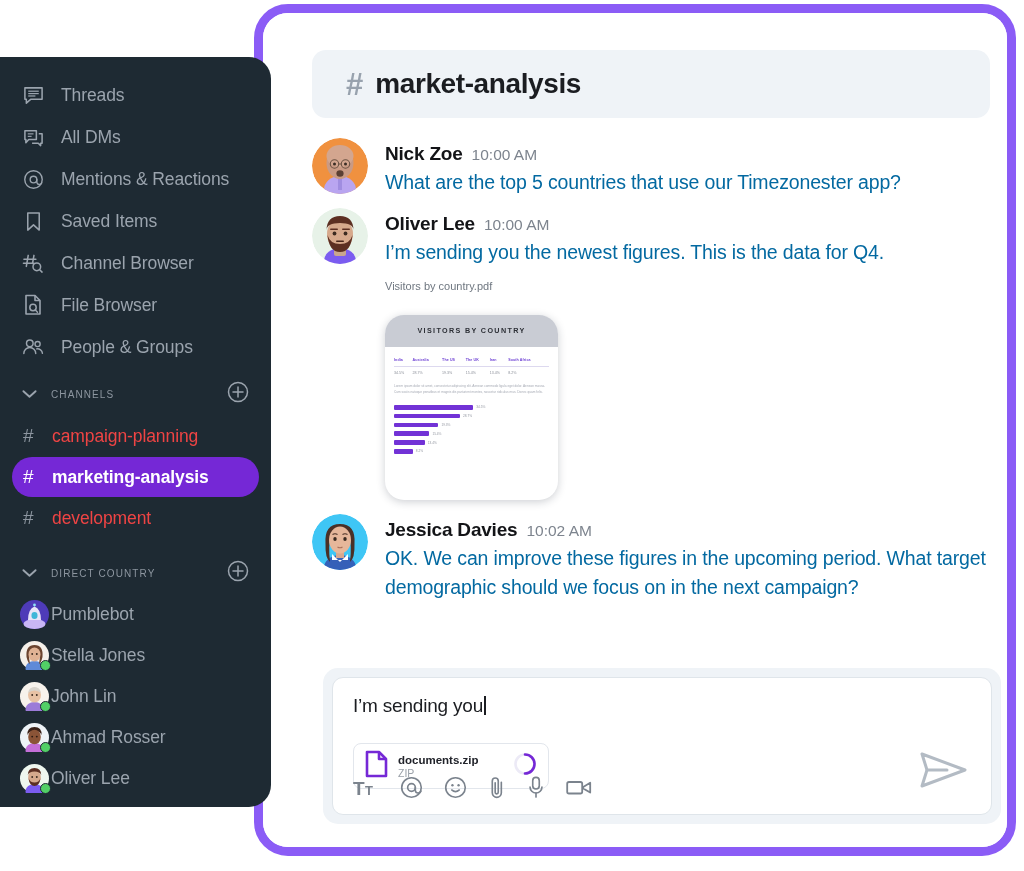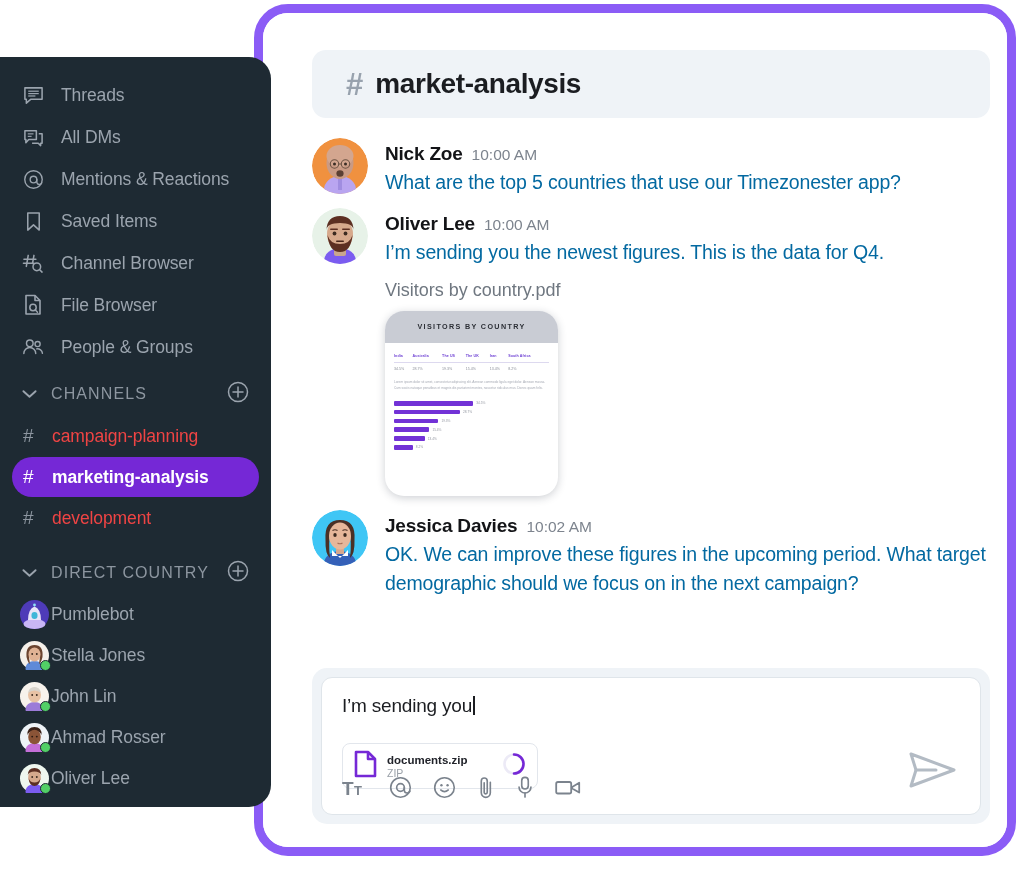--- a/index.html
+++ b/index.html
@@ -76,21 +76,21 @@
   .msg-time { font-size: 15.5px; color: #7d848e; }
   .msg-text {
     font-size: 19.5px; color: #0369a1;
     line-height: 1.53; margin-top: 3px;
     letter-spacing: -0.15px;
   }
 
   
   .attachment { margin-top: 12px; }
   .attach-name {
-    font-size: 18px; color: #6f7780; margin-bottom: 10px;
+    font-size: 11px; color: #6f7780; margin-bottom: 23px;
   }
   .pdf-card {
     width: 173px; height: 185px;
     background: #ffffff;
     border-radius: 19px;
     box-shadow: 0 2px 9px rgba(30,40,60,.22);
     overflow: hidden;
     position: relative;
   }
   .pdf-banner {
@@ -116,21 +116,21 @@
     font-size: 3.2px; color: #a6aab4; line-height: 1.85;
   }
   .pdf-chart { margin-top: 9px; padding-right: 4px; }
   .pdf-bar-row { display: flex; align-items: center; gap: 3px; margin-bottom: 4.2px; }
   .pdf-bar { height: 4.6px; background: #7232d6; border-radius: 1px; }
   .pdf-bar-val { font-size: 3.2px; color: #9498a2; }
 
   
   .composer-wrap {
     position: absolute;
-    left: 49px; top: 655px;
+    left: 60px; top: 655px;
     width: 678px; height: 156px;
     background: #eff3f7;
     border-radius: 15px;
     padding: 9px;
   }
   .composer {
     width: 100%; height: 100%;
     background: #ffffff;
     border: 1px solid #dfe5ea;
     border-radius: 11px;
@@ -183,21 +183,21 @@
   }
   .nav-icon { width: 22px; height: 22px; flex: 0 0 22px; display: flex; align-items: center; justify-content: center; }
   .nav-label { font-size: 17.5px; color: #9ba4ae; letter-spacing: -.1px; }
 
   .section-head {
     display: flex; align-items: center;
     height: 42px; padding: 0 22px 0 22px; gap: 14px;
     margin-top: 5px;
   }
   .section-title {
-    font-size: 16px; color: #8d96a0; letter-spacing: 1.1px;
+    font-size: 10px; color: #8d96a0; letter-spacing: 1.1px;
     font-weight: 400; flex: 1;
   }
   .chan-item {
     display: flex; align-items: center;
     height: 40px; margin: 1px 12px; padding-left: 11px;
     gap: 15px; border-radius: 20px; cursor: pointer;
   }
   .chan-hash { font-size: 19px; color: #8d96a0; font-weight: 500; width: 14px; }
   .chan-label { font-size: 17.5px; color: #ef4444; letter-spacing: -.1px; }
   .chan-item.active { background: #7528d6; }

